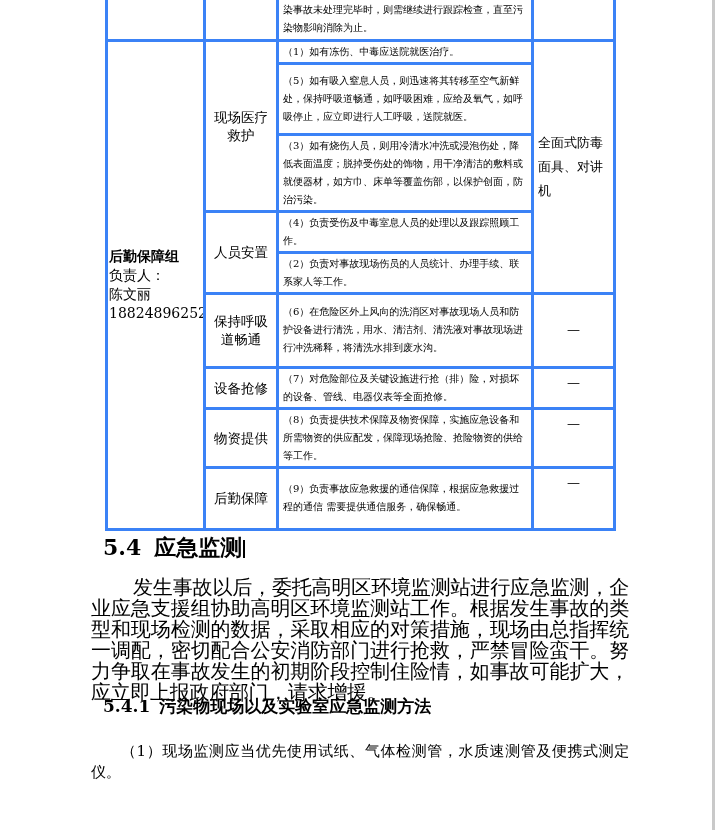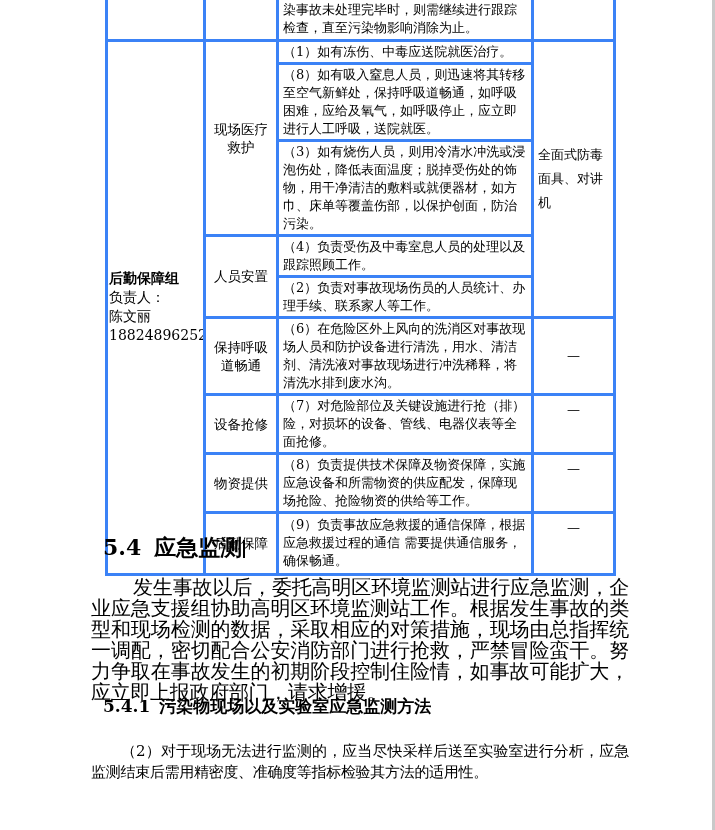--- a/index.html
+++ b/index.html
@@ -14,21 +14,21 @@
     position:absolute; top:0; left:105px;
     border-collapse:collapse; table-layout:fixed; width:508px;
   }
   .duty-table td { border:3px solid #3b82f6; vertical-align:middle; overflow:hidden; }
   .duty-table tr.rA td { border-top:none; }
 
   col.w1{width:98px;} col.w2{width:73px;} col.w3{width:255px;} col.w4{width:82px;}
 
   td.c1 { font-size:14px; line-height:19px; }
   td.c2 { text-align:center; font-size:13.5px; line-height:18px; padding:8px 4px; }
-  td.c3 { text-align:left; font-size:13px; line-height:18px; padding:1px 4px; }
+  td.c3 { text-align:left; font-size:10px; line-height:18px; padding:1px 4px; }
   td.c4 { font-size:13px; line-height:24px; padding:0 4px; }
   td.c4.dash-mid { text-align:center; }
   td.c4.dash-top { text-align:center; vertical-align:top; padding-top:2px; }
 
   tr.hA{height:40px;} tr.h1r{height:23px;} tr.h2r{height:71px;} tr.h3r{height:74px;}
   tr.h4r{height:40px;} tr.h5r{height:40px;} tr.h6r{height:74px;} tr.h7r{height:36px;}
   tr.h8r{height:57px;} tr.h9r{height:62px;}
 
   .grp-line { display:block; }
   .grp-name { font-weight:bold; }
@@ -79,21 +79,21 @@
         <span class="grp-line grp-name">后勤保障组</span>
         <span class="grp-line">负责人：</span>
         <span class="grp-line">陈文丽</span>
         <span class="grp-line">18824896252</span>
       </td>
       <td class="c2" rowspan="3">现场医疗救护</td>
       <td class="c3">（1）如有冻伤、中毒应送院就医治疗。</td>
       <td class="c4" rowspan="5">全面式防毒面具、对讲机</td>
     </tr>
     <tr class="h2r">
-      <td class="c3">（8）如有吸入窒息人员，则迅速将其转移至空气新鲜处，保持呼吸道畅通，如呼吸困难，应给及氧气，如呼吸停止，应立即进行人工呼吸，送院就医。</td>
+      <td class="c3">（5）如有吸入窒息人员，则迅速将其转移至空气新鲜处，保持呼吸道畅通，如呼吸困难，应给及氧气，如呼吸停止，应立即进行人工呼吸，送院就医。</td>
     </tr>
     <tr class="h3r">
       <td class="c3">（3）如有烧伤人员，则用冷清水冲洗或浸泡伤处，降低表面温度；脱掉受伤处的饰物，用干净清洁的敷料或就便器材，如方巾、床单等覆盖伤部，以保护创面，防治污染。</td>
     </tr>
     <tr class="h4r">
       <td class="c2" rowspan="2">人员安置</td>
       <td class="c3">（4）负责受伤及中毒室息人员的处理以及跟踪照顾工作。</td>
     </tr>
     <tr class="h5r">
       <td class="c3">（2）负责对事故现场伤员的人员统计、办理手续、联系家人等工作。</td>
@@ -125,17 +125,17 @@
     <span class="sec-num">5.4</span><span>应急监测</span><span class="text-cursor"></span>
   </div>
 
   <p class="body-par" id="par1">发生事故以后，委托高明区环境监测站进行应急监测，企业应急支援组协助高明区环境监测站工作。根据发生事故的类型和现场检测的数据，采取相应的对策措施，现场由总指挥统一调配，密切配合公安消防部门进行抢救，严禁冒险蛮干。努力争取在事故发生的初期阶段控制住险情，如事故可能扩大，应立即上报政府部门，请求增援。</p>
 
   <div class="h541">
     <span class="sec-num">5.4.1</span><span>污染物现场以及实验室应急监测方法</span>
   </div>
 
   <div class="par-group">
-    <p>（2）对于现场无法进行监测的，应当尽快采样后送至实验室进行分析，应急监测结束后需用精密度、准确度等指标检验其方法的适用性。</p>
+    <p>（1）现场监测应当优先使用试纸、气体检测管，水质速测管及便携式测定仪。</p>
   </div>
 
   <div class="page-edge"></div>
 </div>
 
 </body></html>

